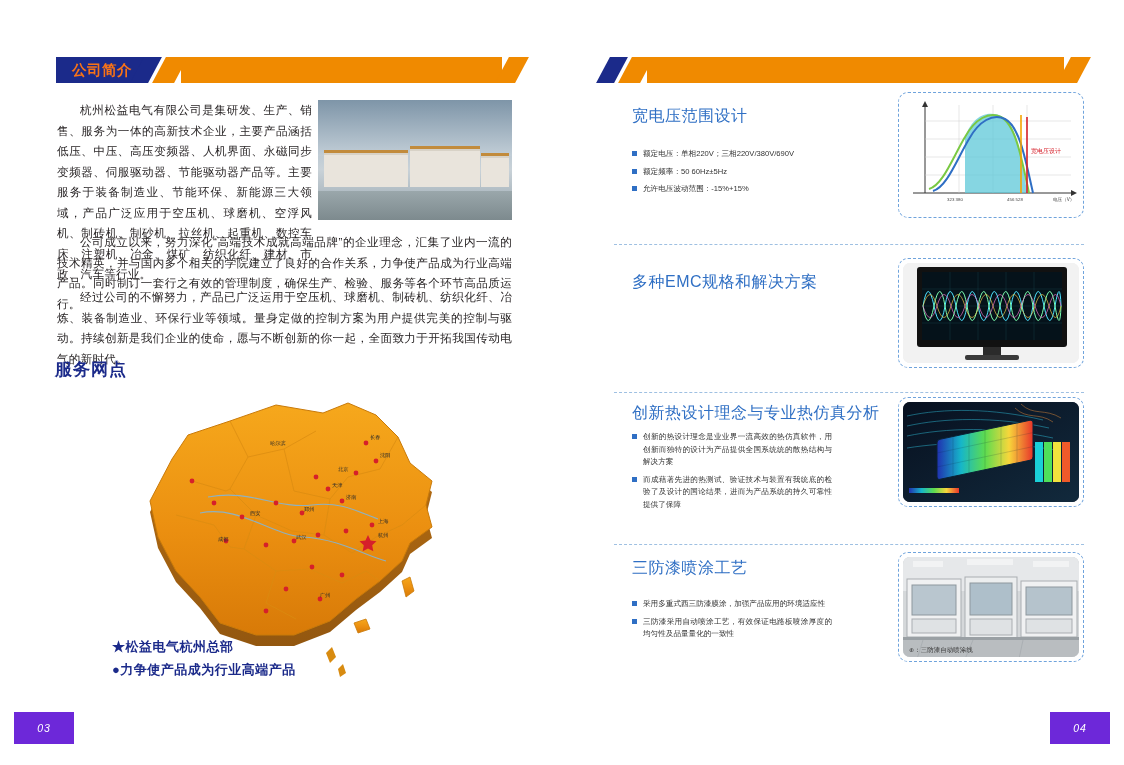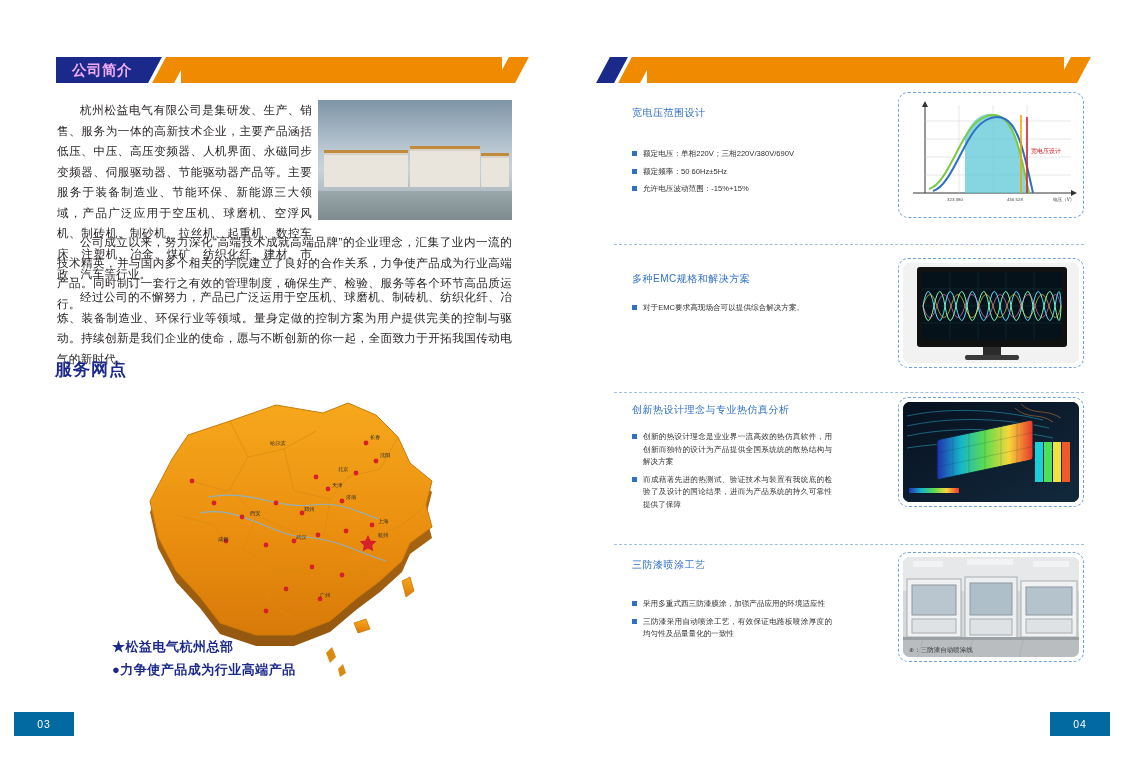--- a/index.html
+++ b/index.html
@@ -24,21 +24,21 @@
   }
   
   .sec-header {
     position: absolute;
     height: 26px;
     display: flex;
     align-items: stretch;
   }
   .sec-header .bar-blue {
     background: #1b2a8a;
-    color: #f0abfc;
+    color: #f97316;
     font-size: 14.5px;
     font-weight: bold;
     letter-spacing: .5px;
     display: flex;
     align-items: center;
     padding: 0 14px 0 16px;
     white-space: nowrap;
   }
   .skew-blue {
     width: 18px;
@@ -141,28 +141,29 @@
     color: #1b2a8a;
     letter-spacing: .5px;
     text-align: right;
   }
   #legend1 { left: 112px; top: 638px; }
   #legend2 { left: 112px; top: 661px; }
 
   .pg-num {
     position: absolute;
     width: 60px;
-    height: 24px;
-    background: #0369a1;
+    height: 32px;
+    background: #6d28d9;
     color: #fff;
     font-size: 10.5px;
     display: flex;
     align-items: center;
     justify-content: center;
     letter-spacing: 1px;
+    font-style: italic;
   }
   #pg-left { left: 14px; top: 712px; }
   #pg-right { right: 14px; top: 712px; }
 
   
   #right-page {
     position: absolute;
     left: 562px; top: 0;
     width: 562px; height: 765px;
   }
@@ -173,21 +174,21 @@
   }
   .feature {
     position: absolute;
     left: 52px;
     width: 470px;
   }
   .feature .ftitle {
     position: absolute;
     left: 18px;
     top: 0;
-    font-size: 10px;
+    font-size: 16px;
     color: #2f6fc4;
     letter-spacing: .5px;
   }
   .bullets {
     position: absolute;
     left: 18px;
     width: 200px;
     font-size: 7.6px;
     line-height: 12.5px;
     color: #333;
@@ -418,23 +419,20 @@
             <text x="128" y="56" font-size="6" fill="#d6202a" font-family="'Liberation Sans',sans-serif">宽电压设计</text>
           </svg>
         </div>
       </div>
     </div>
 
     <div class="divider" style="top:244px;"></div>
 
     <div class="feature" style="top:272px; height:110px;">
       <div class="ftitle">多种EMC规格和解决方案</div>
-      <div class="bullets" style="top:30px;">
-        <div class="bl">对于EMC要求高现场合可以提供综合解决方案。</div>
-      </div>
       <div class="fimg" style="top:-14px; width:186px; height:110px;">
         <div class="inner" style="background:#efefef;">
           <svg width="178" height="102" viewBox="0 0 178 102">
             <rect width="178" height="102" fill="#f2f2f2"></rect>
             <rect x="14" y="4" width="150" height="80" rx="3" fill="#111"></rect>
             <rect x="19" y="9" width="140" height="68" fill="#05121a"></rect>
             <g stroke="#17434f" stroke-width="0.4">
               <line x1="19" y1="26" x2="159" y2="26"></line>
               <line x1="19" y1="43" x2="159" y2="43"></line>
               <line x1="19" y1="60" x2="159" y2="60"></line>

